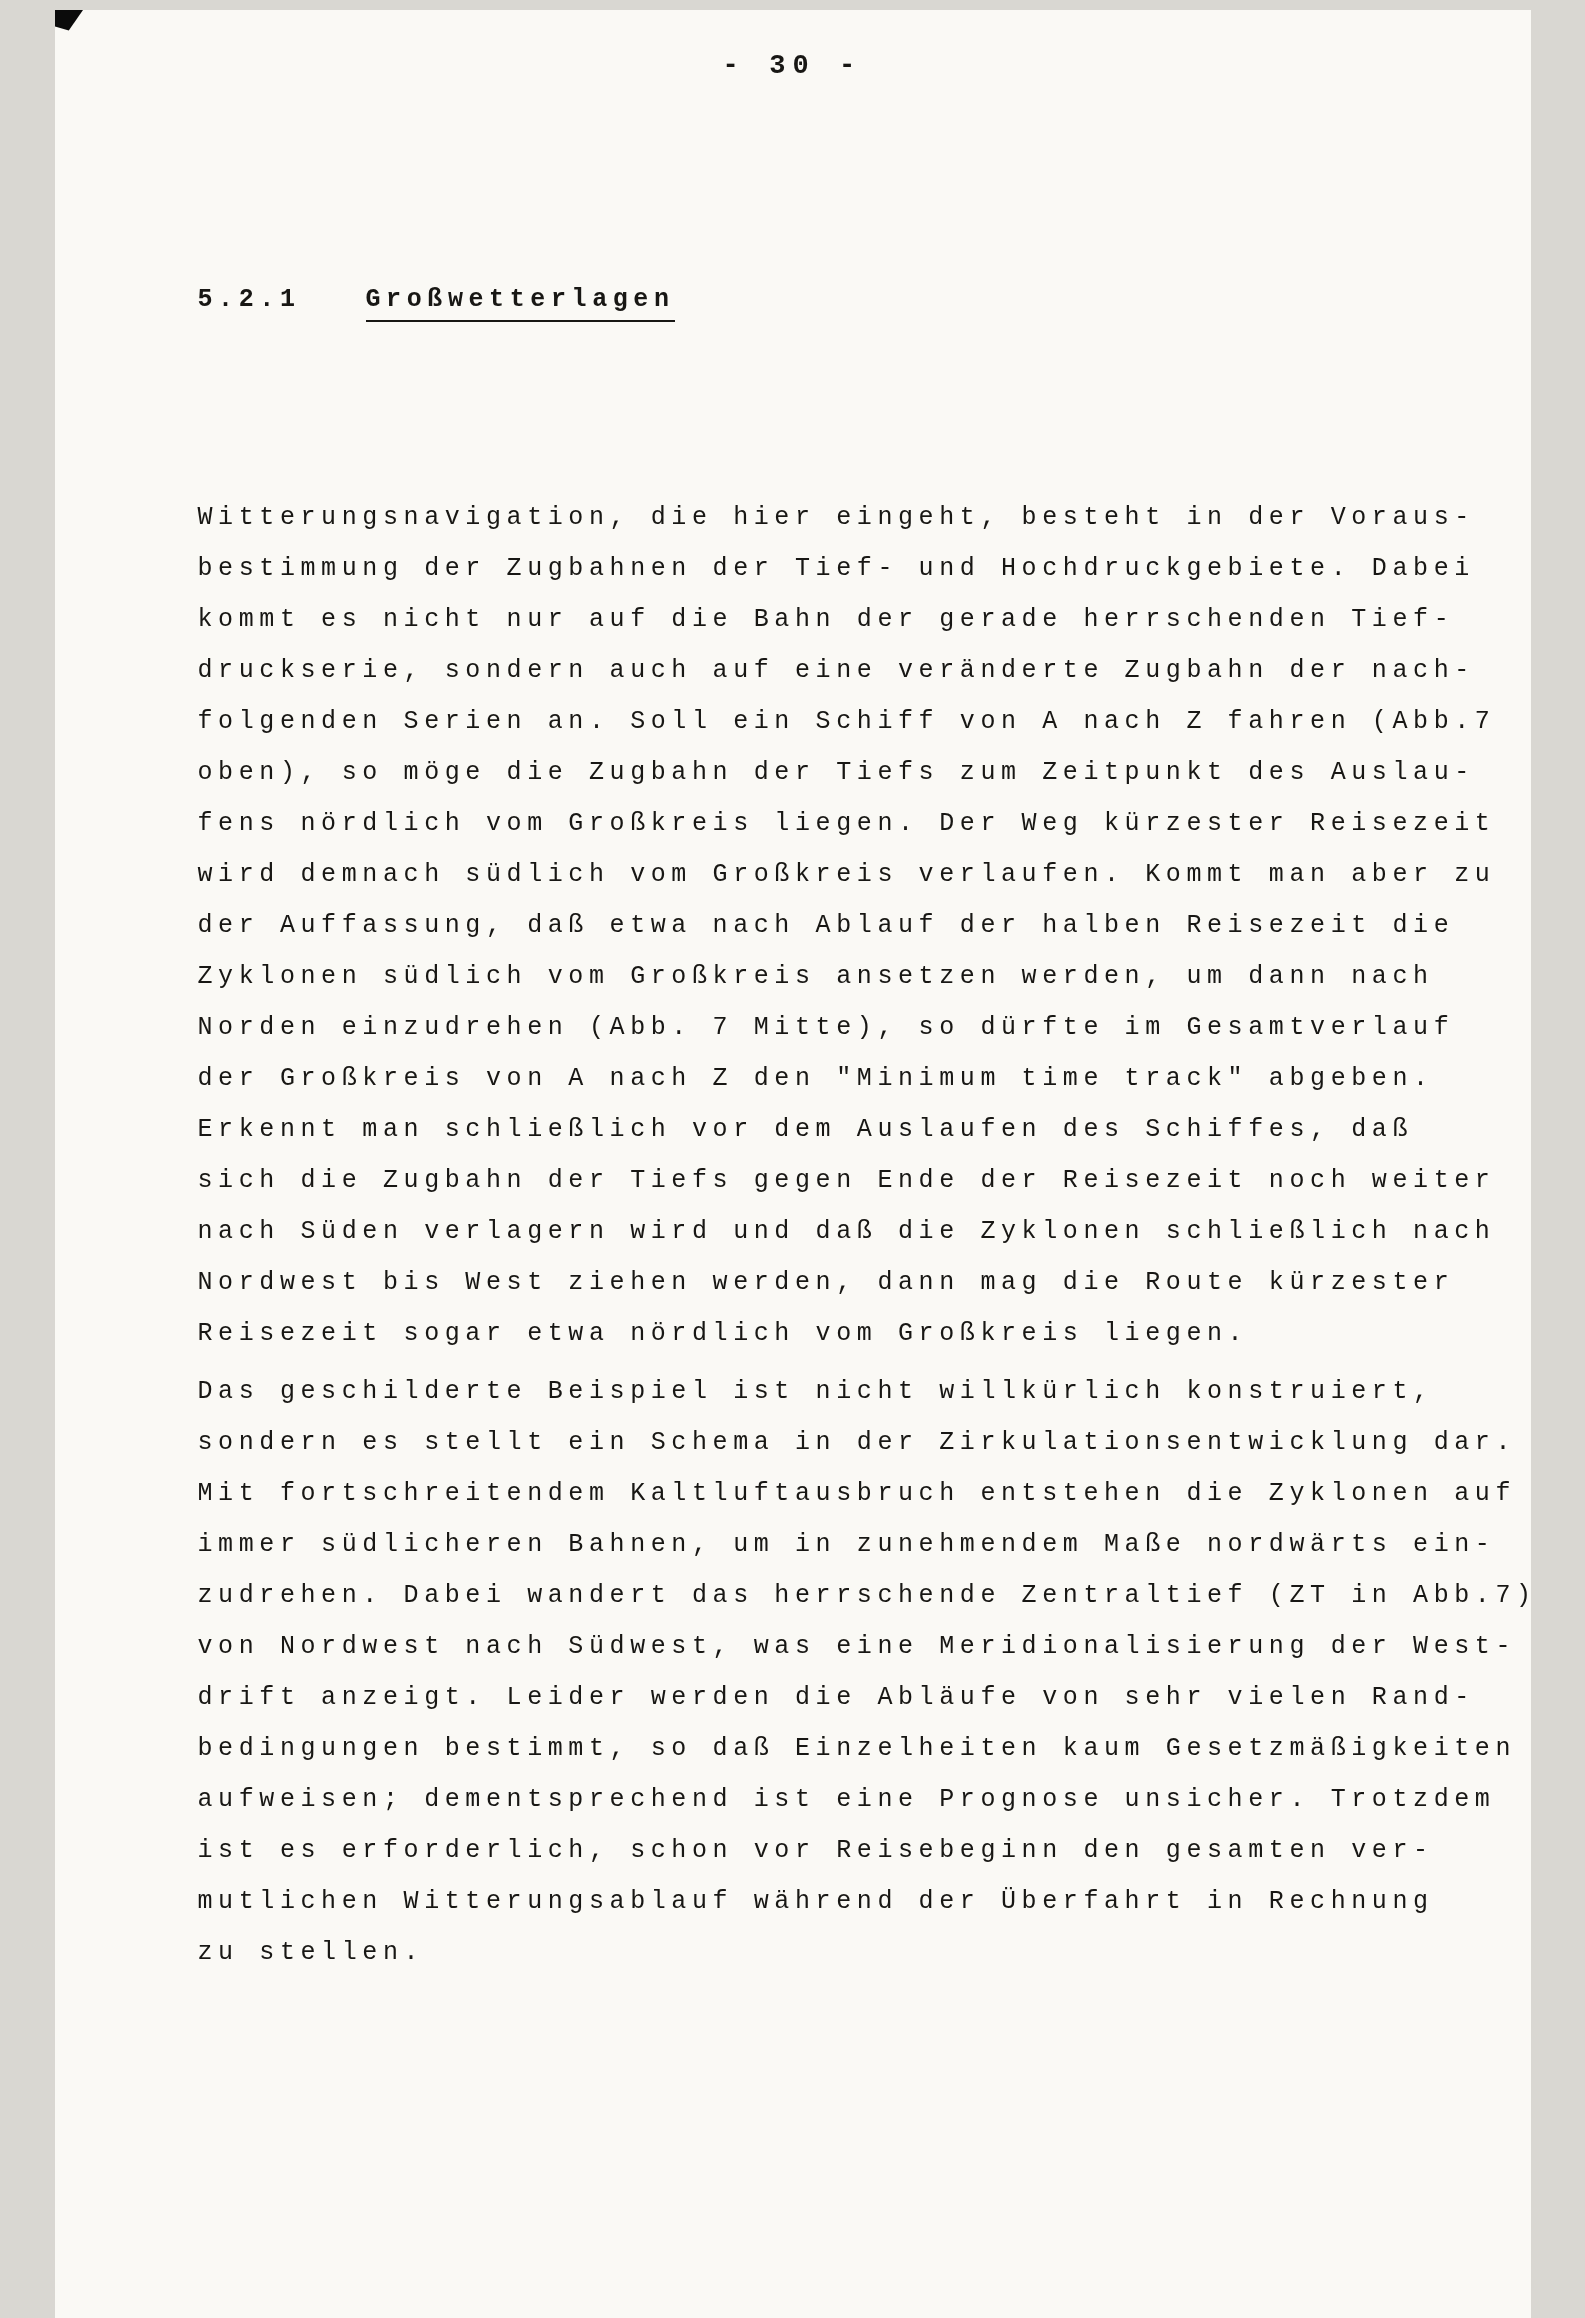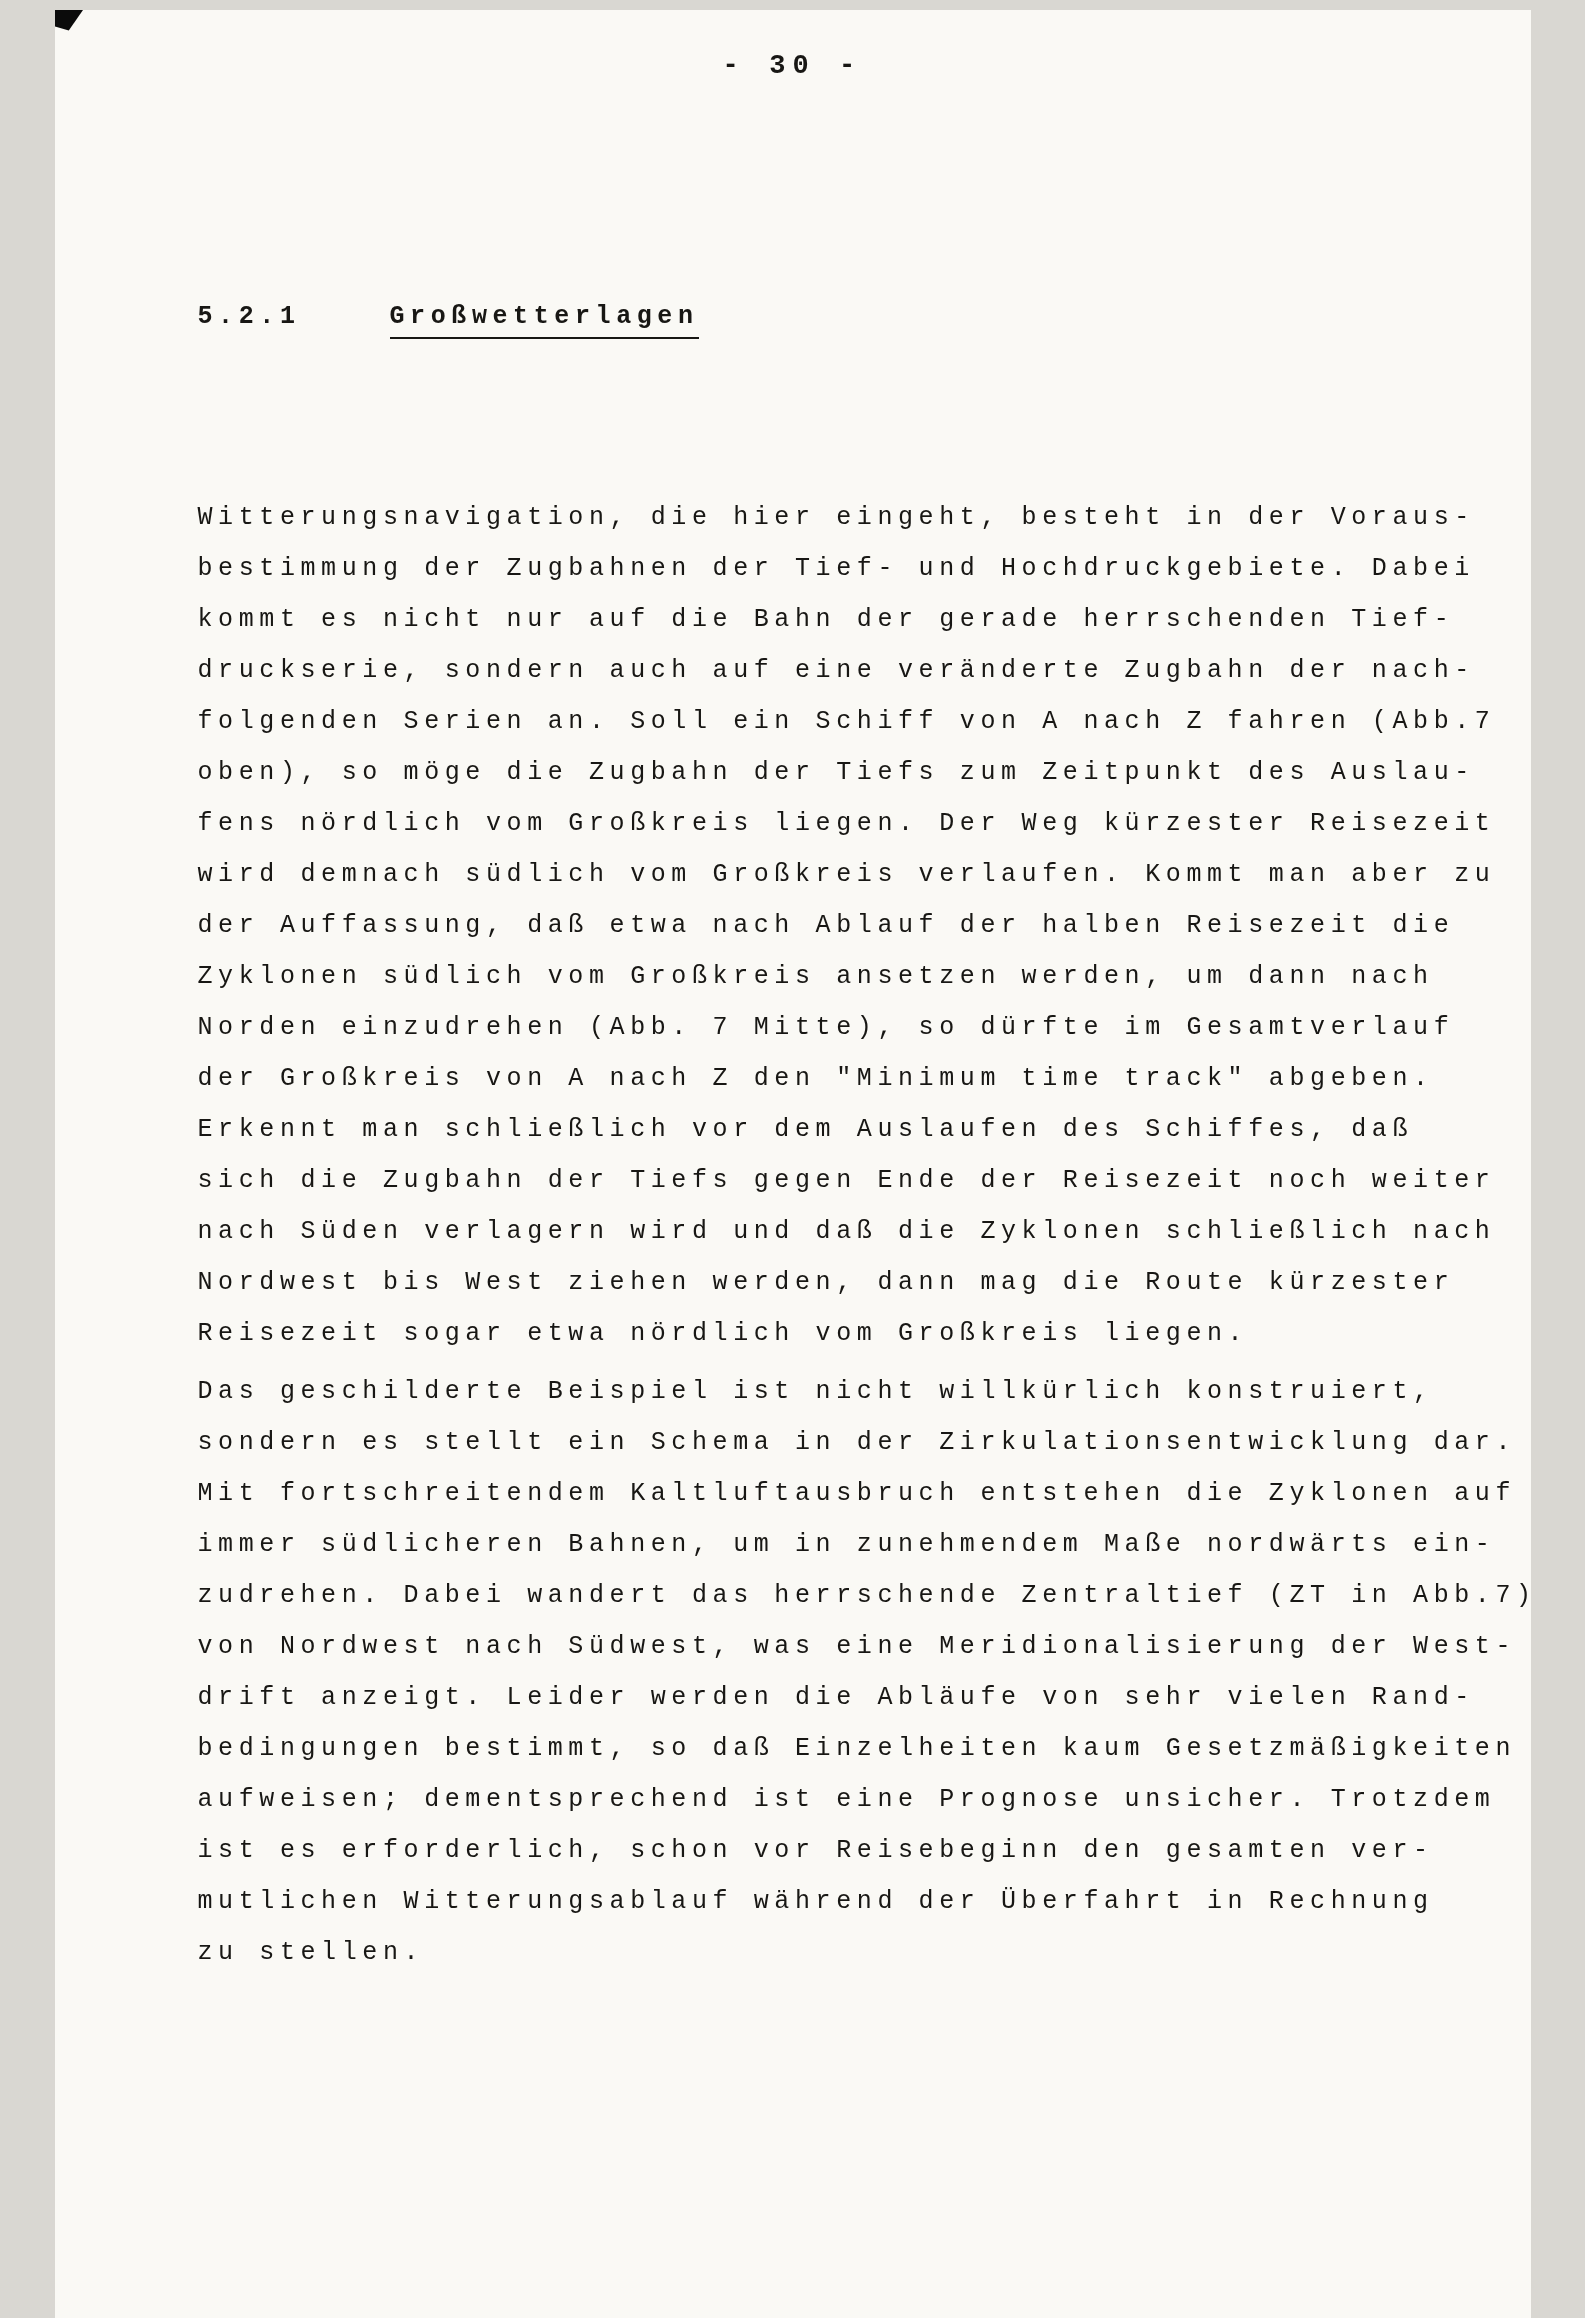--- a/index.html
+++ b/index.html
@@ -49,21 +49,21 @@
   }
   .heading .num {
     flex: 0 0 auto;
     width: 168px;
   }
   .heading .title {
     border-bottom: 2.4px solid #181714;
     padding-bottom: 6.3px;
   }
   .h1 { top: 168px; }
-  .h2 { top: 292px; gap: 24px; }
+  .h2 { top: 275px; }
   .h3 { top: 382px; }
   .para {
     position: absolute;
     left: 143px;
     width: 1427px;
     font-size: 25px;
     letter-spacing: 5.6px;
     line-height: 51px;
     white-space: pre-line;
   }

